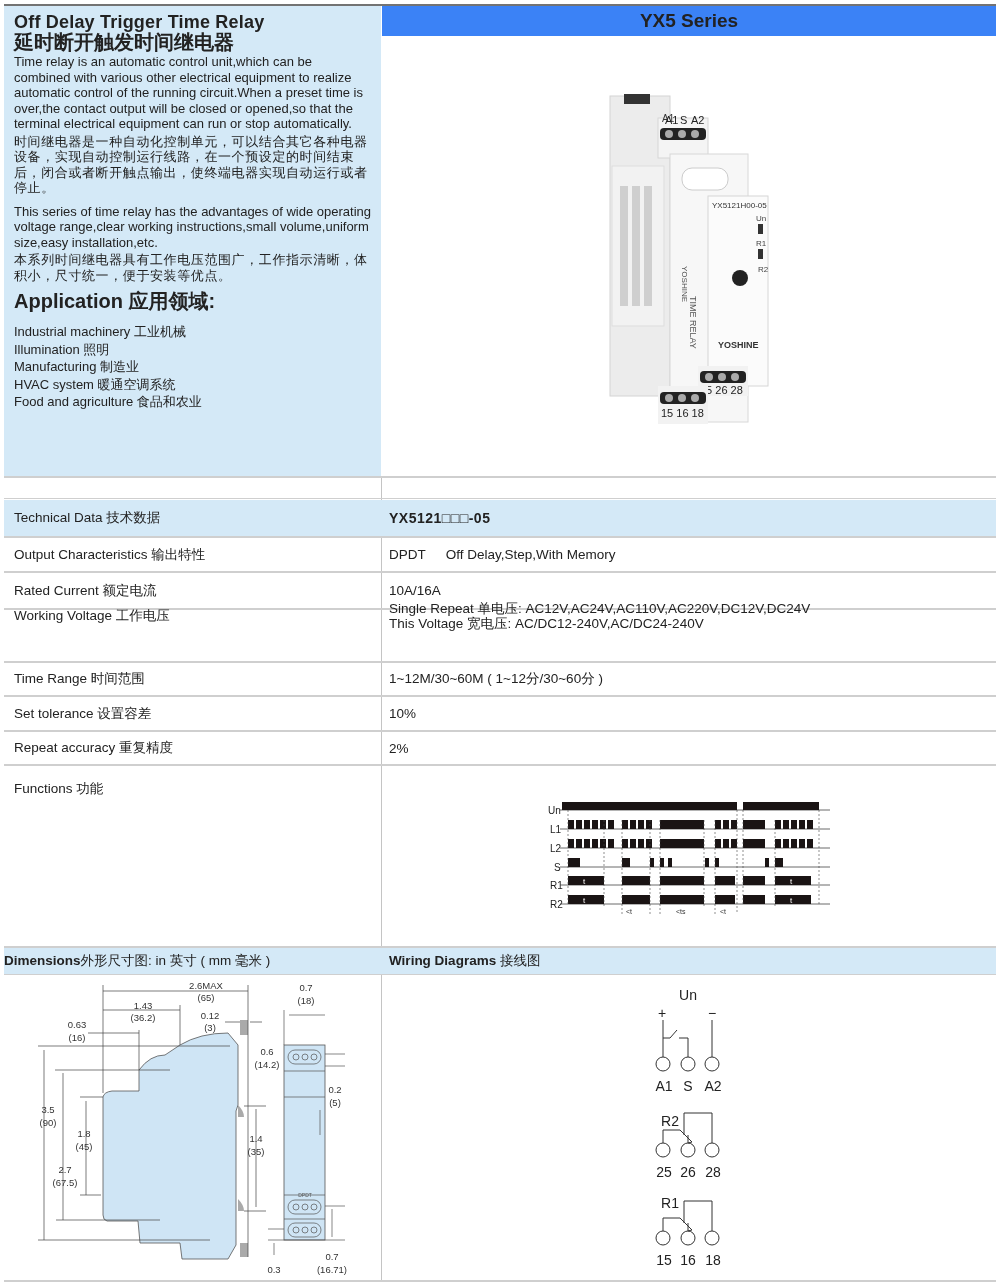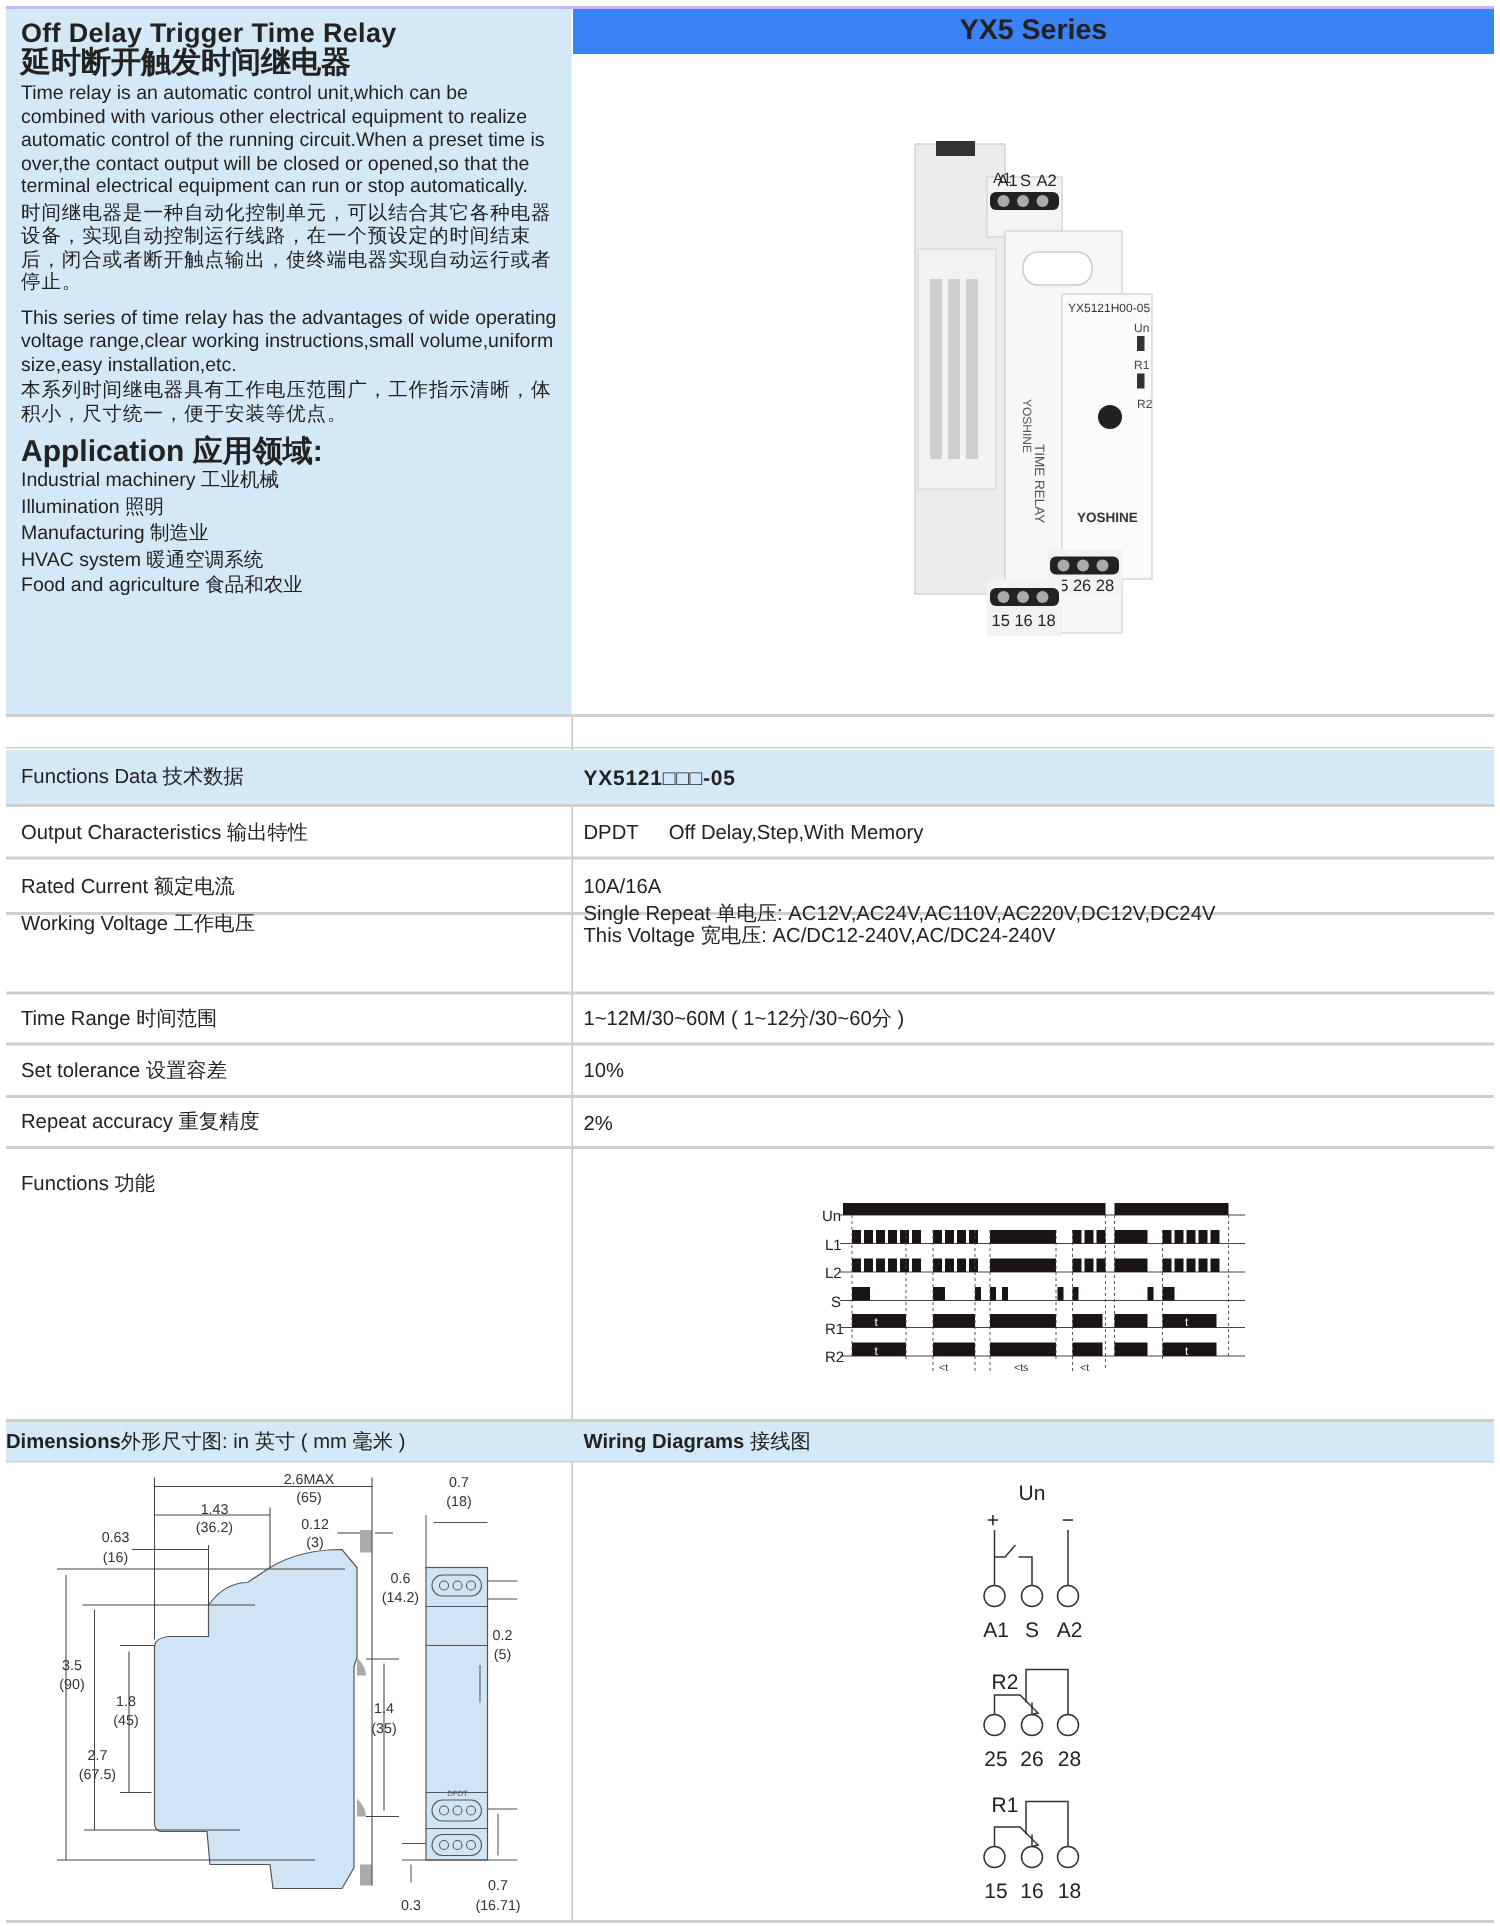--- a/index.html
+++ b/index.html
@@ -1,25 +1,25 @@
 <!DOCTYPE html>
 <html><head>
 <meta charset="utf-8">
 <style>
   * { box-sizing: border-box; margin: 0; padding: 0; }
   body { width: 1000px; height: 1284px; background: #ffffff; font-family: "Liberation Sans", "DejaVu Sans", sans-serif; color: #222; position: relative; overflow: hidden; }
-  .top { position: absolute; left: 4px; top: 4px; width: 992px; height: 375px; border-top: 2px solid #c4b5fd; }
+  .top { position: absolute; left: 4px; top: 4px; width: 992px; height: 375px; border-top: 2px solid #737373; }
   .intro { position: absolute; left: 0; top: 0; width: 377px; height: 470px; background: #d4e9f7; padding: 6px 10px; }
   .intro h1 { font-size: 18px; font-weight: bold; line-height: 20px; color: #222; letter-spacing: 0.2px; }
   .intro h2 { font-size: 20px; font-weight: bold; line-height: 20px; margin-bottom: 2px; }
   .intro p { font-size: 13px; line-height: 15.5px; color: #222; }
   .intro p.cn { margin-top: 2px; letter-spacing: 0.6px; }
   .intro p.gap { margin-top: 8px; }
   .intro h3 { font-size: 20px; font-weight: bold; margin-top: 8px; line-height: 20px; }
-  .app-list { margin-top: 0; font-size: 13px; line-height: 17.5px; list-style: none; }
+  .app-list { margin-top: 12px; font-size: 13px; line-height: 17.5px; list-style: none; }
   .right-head { position: absolute; left: 378px; top: 0; width: 614px; height: 30px; background: #3b82f6; text-align: center; font-size: 19px; font-weight: bold; line-height: 30px; color: #222; }
   .product { position: absolute; left: 378px; top: 30px; width: 614px; height: 440px; background: #fff; }
   .vline { position: absolute; left: 381px; width: 1px; background: #c4c4c4; }
   .hline { position: absolute; left: 4px; width: 992px; height: 2px; background: #cfcfcf; }
   .row { position: absolute; left: 4px; width: 992px; display: flex; align-items: center; font-size: 13.5px; }
   .row .k { width: 377px; padding-left: 10px; }
   .row .v { padding-left: 8px; }
   .row.hdr { background: #d4e9f7; }
   .row.hdr .v { font-weight: bold; font-size: 14px; letter-spacing: 0.5px; }
   .row .v .sp { display: inline-block; width: 20px; }
@@ -105,21 +105,21 @@
       <text x="279" y="381" font-size="11" fill="#222">15 16 18</text>
     </svg>
   </div>
 </div>
 
 <div class="vline" style="top:476px; height:476px;"></div>
 <div class="hline" style="top:476px;"></div>
 <div class="hline" style="top:498px; height:1px;"></div>
 
 <div class="row hdr" style="top:500px; height:36px;">
-  <div class="k"><span>Functions Data</span> <span>技术数据</span></div>
+  <div class="k"><span>Technical Data</span> <span>技术数据</span></div>
   <div class="v">YX5121□□□-05</div>
 </div>
 <div class="hline" style="top:536px;"></div>
 
 <div class="row" style="top:538px; height:33px;">
   <div class="k">Output Characteristics 输出特性</div>
   <div class="v"><span>DPDT</span><span class="sp"></span><span>Off Delay,Step,With Memory</span></div>
 </div>
 <div class="hline" style="top:571px;"></div>
 

